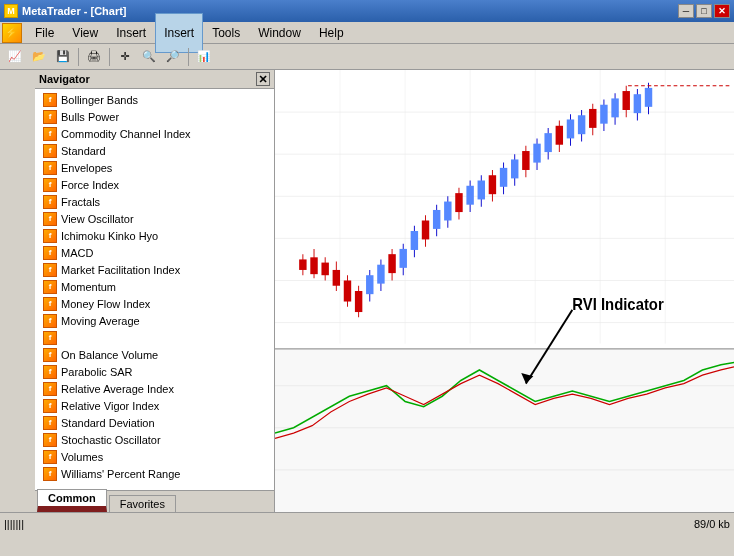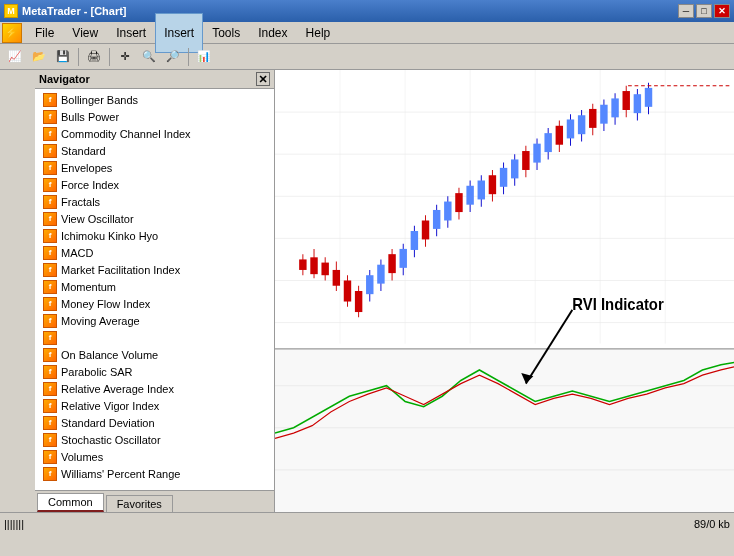--- a/index.html
+++ b/index.html
@@ -195,22 +195,23 @@
       padding: 2px 10px;
       border: 1px solid #999;
       border-bottom: none;
       background: #d4d0c8;
       cursor: pointer;
       font-size: 11px;
       margin-right: 2px;
     }
     .nav-tab.active {
       background: #fff;
-      border-bottom: 2px solid #7f1d1d;
+      border-bottom: 6px solid #7f1d1d;
       z-index: 1;
+      font-weight: bold;
     }
 
     
     .chart-area {
       flex: 1;
       background: #1a1a2e;
       position: relative;
       overflow: hidden;
     }
 
@@ -257,21 +258,21 @@
   </div>
 </div>
 
 <div class="menu-bar">
   <div class="menu-bar-icon">⚡</div>
   <div class="menu-item">File</div>
   <div class="menu-item">View</div>
   <div class="menu-item">Insert</div>
   <div class="menu-item active">Insert</div>
   <div class="menu-item">Tools</div>
-  <div class="menu-item">Index</div>
+  <div class="menu-item">Window</div>
   <div class="menu-item">Help</div>
 </div>
 
 <div class="toolbar">
   <div class="tool-btn">📈</div>
   <div class="tool-btn">📂</div>
   <div class="tool-btn">💾</div>
   <div class="tool-sep"></div>
   <div class="tool-btn">🖨</div>
   <div class="tool-sep"></div>

